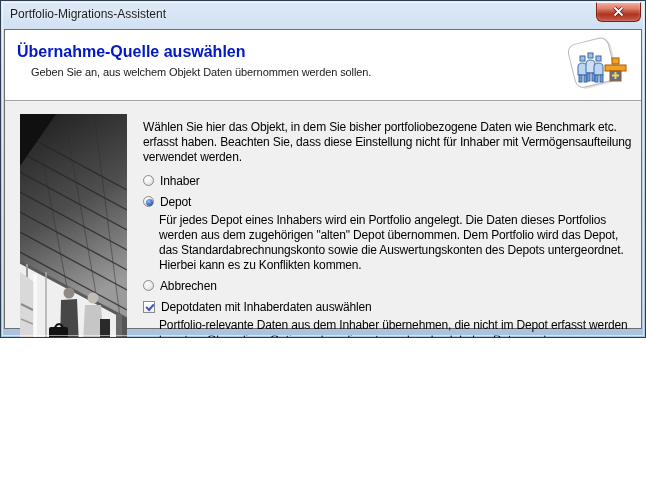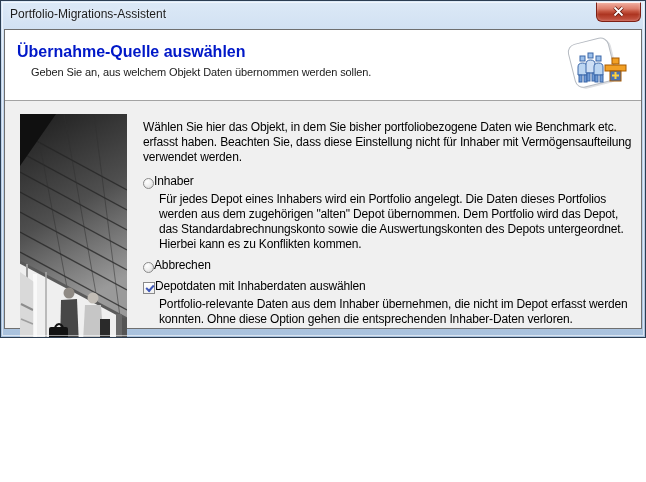--- a/index.html
+++ b/index.html
@@ -32,21 +32,21 @@
     border-bottom:1px solid #a3a3a3;}
   .hdr-title{position:absolute;left:12px;top:13px;font-size:16px;font-weight:bold;color:#0018c8;}
   .hdr-sub{position:absolute;left:26px;top:36px;font-size:11px;color:#1a1a1a;letter-spacing:-0.1px;}
   .hdr-icon{position:absolute;right:12px;top:5px;width:64px;height:60px;}
   
   .photo{position:absolute;left:15px;top:84px;width:107px;height:299px;overflow:hidden;}
   
   .content{position:absolute;left:136px;top:90px;width:498px;
     font-size:12px;line-height:15px;color:#000;letter-spacing:-0.15px;}
   .intro{margin:0 0 9px 2px;}
-  .opt-row{display:flex;align-items:flex-end;gap:0;margin:6px 0 3px 2px;}
+  .opt-row{display:flex;align-items:flex-start;gap:6px;margin:6px 0 3px 2px;}
   .opt-desc{margin:0 0 6px 18px;}
   .radio{width:11px;height:11px;border-radius:50%;border:1px solid #8a8a8a;flex:none;margin-top:1px;
     background:radial-gradient(circle at 35% 30%,#ffffff 0%,#f0f0f0 45%,#d2d2d2 100%);
     position:relative;}
   .radio.checked::after{content:"";position:absolute;left:2px;top:2px;width:7px;height:7px;border-radius:50%;
     background:radial-gradient(circle at 38% 32%,#8fc0ef 0%,#3a71c1 55%,#1f4e93 100%);}
   .checkbox{width:12px;height:12px;border:1px solid #8a8a8a;flex:none;margin-top:1px;position:relative;
     background:linear-gradient(180deg,#ffffff,#efefef);}
   .checkbox.checked::after{content:"";position:absolute;left:2px;top:2px;width:6px;height:3px;
     border-left:2px solid #3e57b8;border-bottom:2px solid #3e57b8;transform:rotate(-48deg);}
@@ -181,20 +181,24 @@
     </div>
 
     <div class="content">
       <p class="intro">Wählen Sie hier das Objekt, in dem Sie bisher portfoliobezogene Daten wie Benchmark etc. erfasst haben. Beachten Sie, dass diese Einstellung nicht für Inhaber mit Vermögensaufteilung verwendet werden.</p>
 
       <div class="opt-row">
         <span class="radio"></span>
         <span>Inhaber</span>
       </div>
 
+      <div class="opt-row">
+        <span class="radio checked"></span>
+        <span>Depot</span>
+      </div>
       <p class="opt-desc">Für jedes Depot eines Inhabers wird ein Portfolio angelegt. Die Daten dieses Portfolios werden aus dem zugehörigen "alten" Depot übernommen. Dem Portfolio wird das Depot, das Standardabrechnungskonto sowie die Auswertungskonten des Depots untergeordnet. Hierbei kann es zu Konflikten kommen.</p>
 
       <div class="opt-row">
         <span class="radio"></span>
         <span>Abbrechen</span>
       </div>
 
       <div class="opt-row">
         <span class="checkbox checked"></span>
         <span>Depotdaten mit Inhaberdaten auswählen</span>

